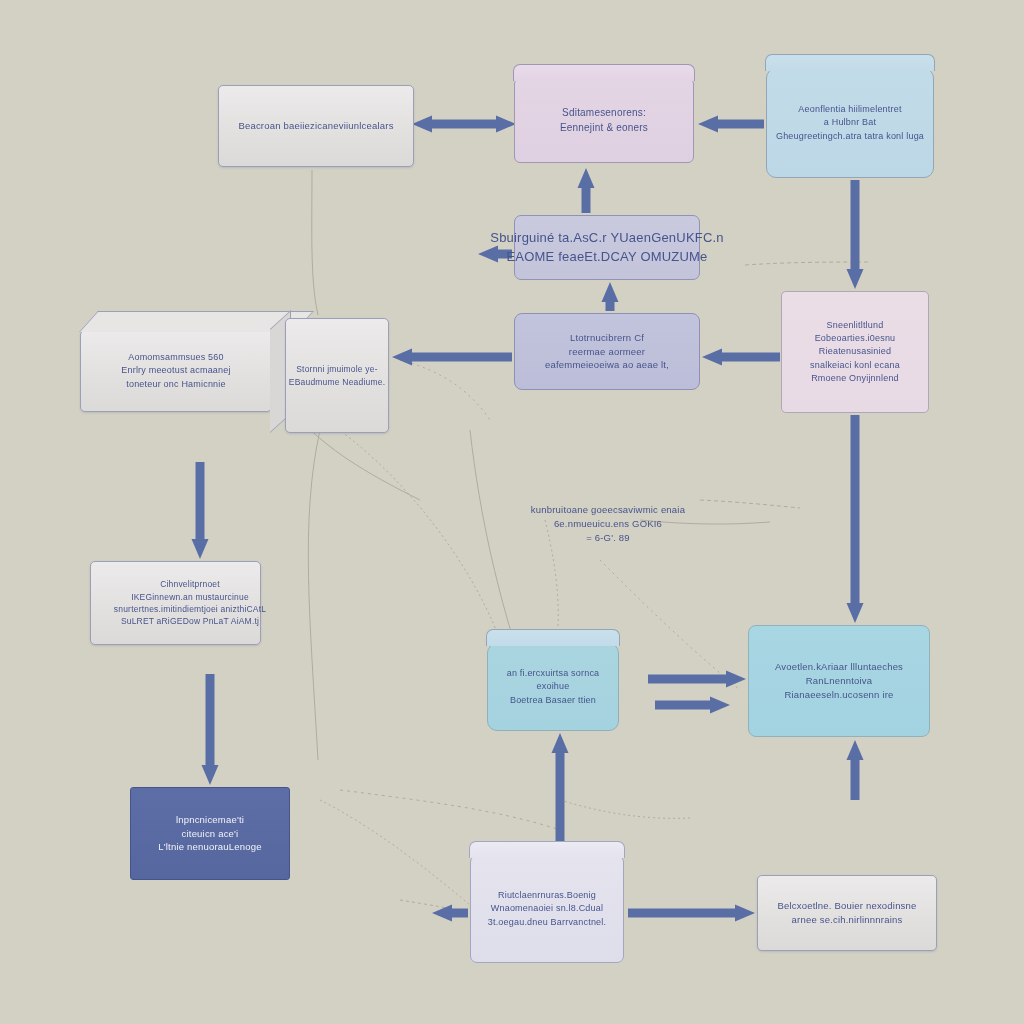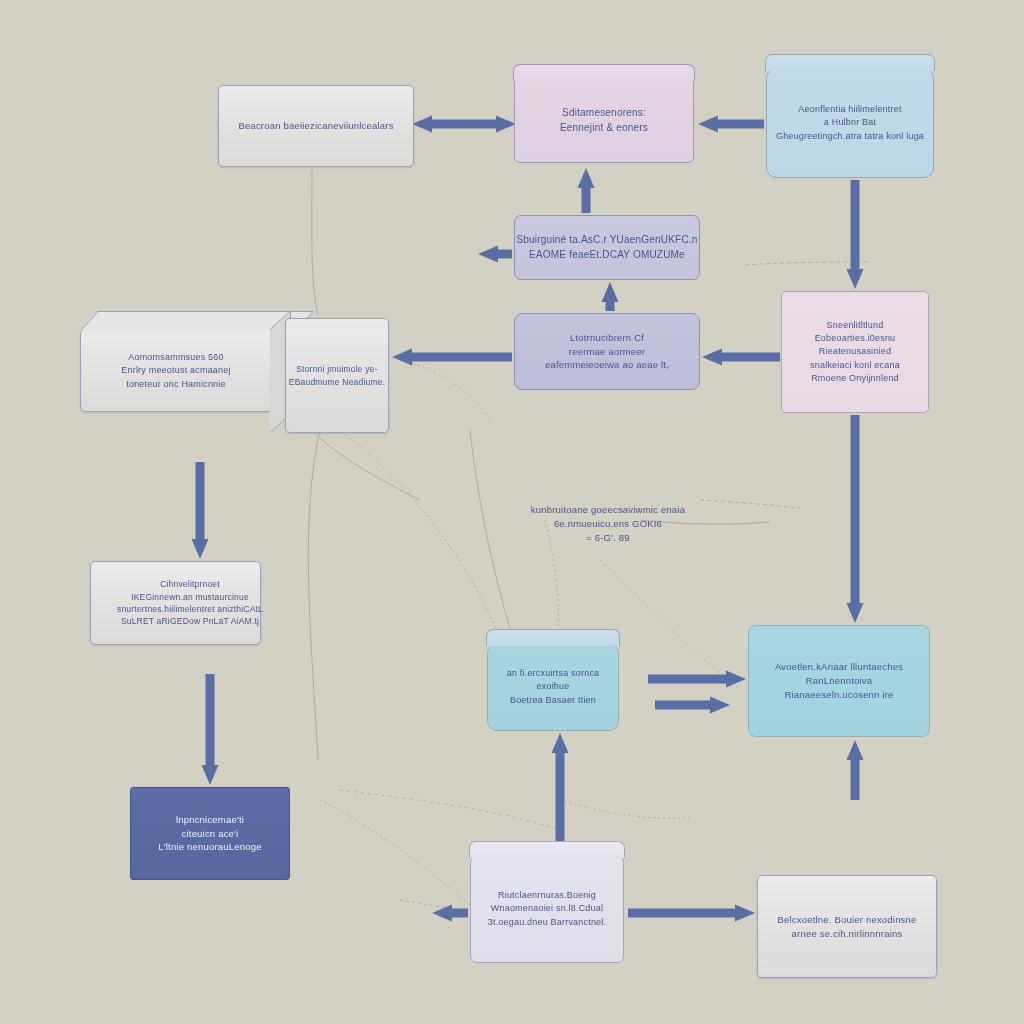--- a/index.html
+++ b/index.html
@@ -110,21 +110,21 @@
         </div>
       </div>
       <div class="node v-blue" style="left: 766px; top: 68px; width: 168px; height: 110px; font-size: 9px;">
         <div class="lidtop bl"></div>
         <div class="txt">
           <span class="ln">Aeonflentia hiilimelentret</span>
           <span class="ln">a Hulbnr Bat</span>
           <span class="ln">Gheugreetingch.atra tatra  konl luga</span>
         </div>
       </div>
-      <div class="node v-lav2" style="left: 514px; top: 215px; width: 186px; height: 65px; font-size: 10px;">
+      <div class="node v-lav2" style="left: 514px; top: 215px; width: 186px; height: 65px; font-size: 13px;">
         <div class="txt">
           <span class="ln">Sbuirguiné ta.AsC.r YUaenGenUKFC.n</span>
           <span class="ln">EAOME feaeEt.DCAY  OMUZUMe</span>
         </div>
       </div>
       <div class="node v-lav" style="left: 514px; top: 313px; width: 186px; height: 77px; font-size: 9.5px;">
         <div class="txt">
           <span class="ln">Ltotrnucibrern          Cf</span>
           <span class="ln">reermae aormeer</span>
           <span class="ln">eafemmeieoeiwa ao aeae lt,</span>
@@ -151,21 +151,21 @@
       <div class="node v-white" style="left: 285px; top: 318px; width: 104px; height: 115px; font-size: 8.5px;">
         <div class="txt">
           <span class="ln">Stornni  jmuimole ye-</span>
           <span class="ln">EBaudmume Neadiume.</span>
         </div>
       </div>
       <div class="node v-white" style="left: 90px; top: 561px; width: 171px; height: 84px; font-size: 8.5px; padding-left: 29px;">
         <div class="txt">
           <span class="ln">Cihnvelitprnoet</span>
           <span class="ln">IKEGinnewn.an mustaurcinue</span>
-          <span class="ln">snurtertnes.hiilimelentret  anizthiCAtL</span>
+          <span class="ln">snurtertnes.imitindiemtjoei  anizthiCAtL</span>
           <span class="ln">SuLRET aRiGEDow PnLaT AiAM.tj</span>
         </div>
       </div>
       <div class="node v-navy" style="left: 130px; top: 787px; width: 160px; height: 93px; font-size: 9.5px;">
         <div class="txt">
           <span class="ln">lnpncnicemae'ti</span>
           <span class="ln">citeuicn ace'i</span>
           <span class="ln">L'ltnie nenuorauLenoge</span>
         </div>
       </div>
@@ -185,21 +185,21 @@
         </div>
       </div>
       <div class="node v-pale" style="left: 470px; top: 855px; width: 154px; height: 108px; font-size: 9px;">
         <div class="lidtop pl"></div>
         <div class="txt">
           <span class="ln">Riutclaenrnuras.Boenig</span>
           <span class="ln">Wnaomenaoiei sn.l8.Cdual</span>
           <span class="ln">3t.oegau.dneu  Barrvanctnel.</span>
         </div>
       </div>
-      <div class="node v-white" style="left: 757px; top: 875px; width: 180px; height: 103px; font-size: 9.5px;">
+      <div class="node v-white" style="left: 757px; top: 875px; width: 180px; height: 76px; font-size: 9.5px;">
         <div class="txt">
           <span class="ln">Belcxoetlne. Bouier nexodinsne</span>
           <span class="ln">arnee se.cih.nirlinnnrains</span>
         </div>
       </div>
       <div class="node v-plain" style="left: 498px; top: 488px; width: 220px; height: 72px; font-size: 9.5px;">
         <div class="txt">
           <span class="ln">kunbruitoane goeecsaviwmic enaia</span>
           <span class="ln">6e.nmueuicu.ens  GOKI6</span>
           <span class="ln">=  6-G'. 89</span>

